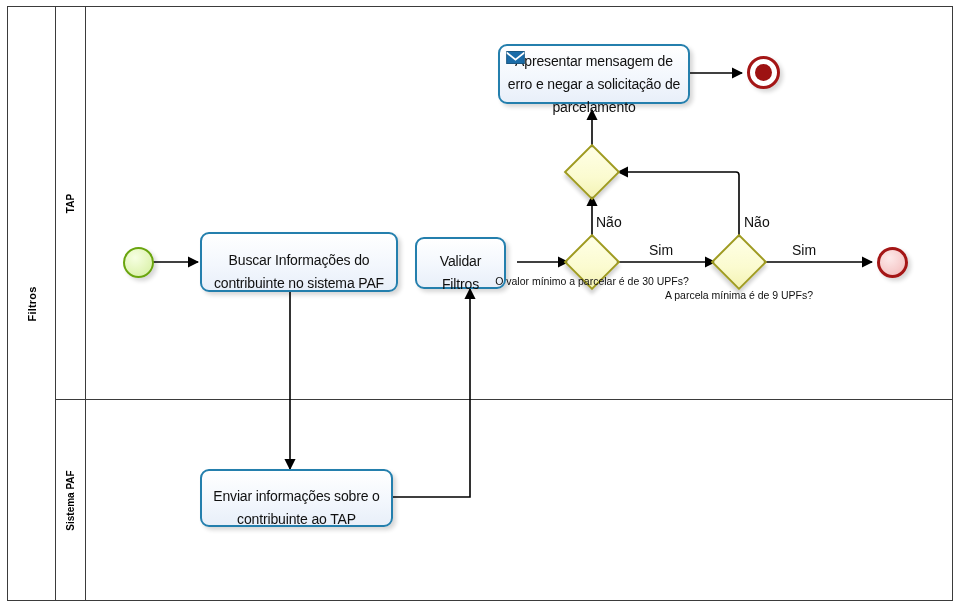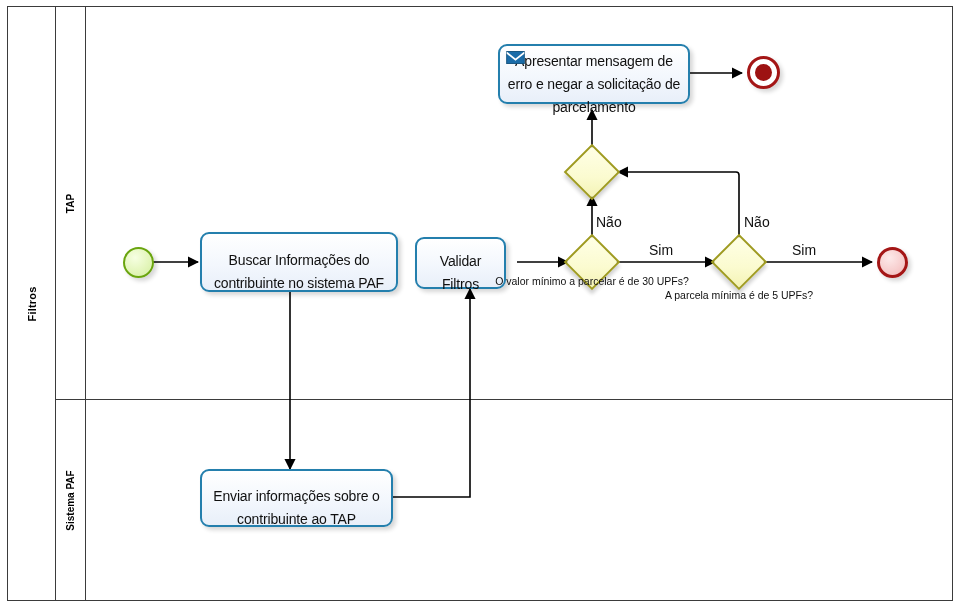--- a/index.html
+++ b/index.html
@@ -281,21 +281,21 @@
     </svg>
     <span class="task-label">Apresentar mensagem de erro e negar a solicitação de parcelamento</span>
   </div>
 
   <div class="gateway" style="left:572px; top:152px;"></div>
 
   <div class="gateway" style="left:572px; top:242px;"></div>
   <div class="gw-label" style="left:492px; top:274px; width:200px;">O valor mínimo a parcelar é de 30 UPFs?</div>
 
   <div class="gateway" style="left:719px; top:242px;"></div>
-  <div class="gw-label" style="left:639px; top:288px; width:200px;">A parcela  mínima é de 5 UPFs?</div>
+  <div class="gw-label" style="left:639px; top:288px; width:200px;">A parcela  mínima é de 9 UPFs?</div>
 
   <div class="flow-label" style="left:596px; top:214px;">Não</div>
 
   <div class="flow-label" style="left:649px; top:242px;">Sim</div>
 
   <div class="flow-label" style="left:744px; top:214px;">Não</div>
 
   <div class="flow-label" style="left:792px; top:242px;">Sim</div>
 
 </div>

